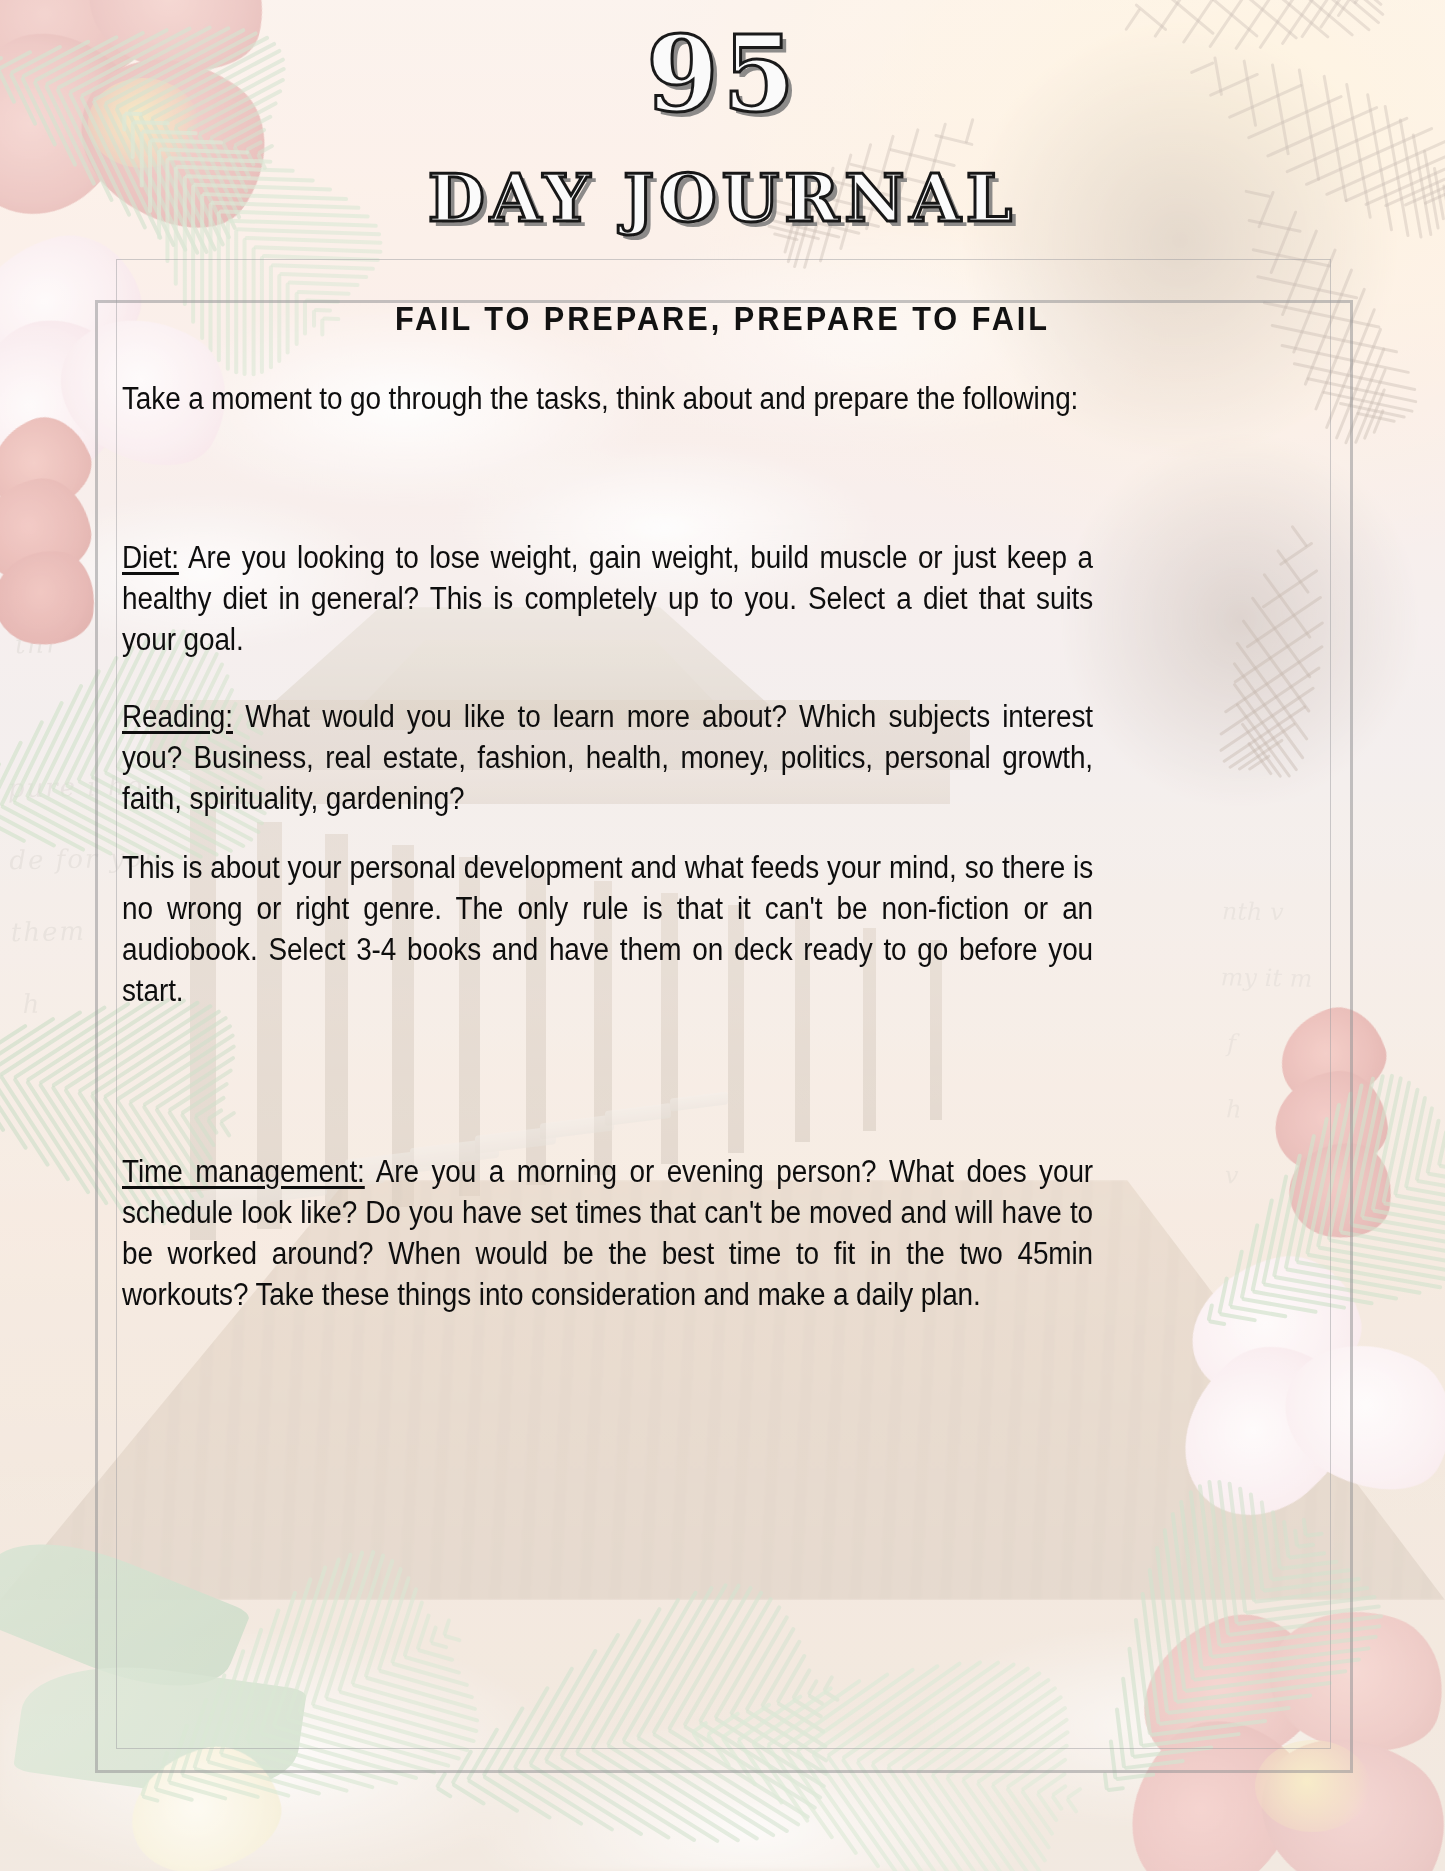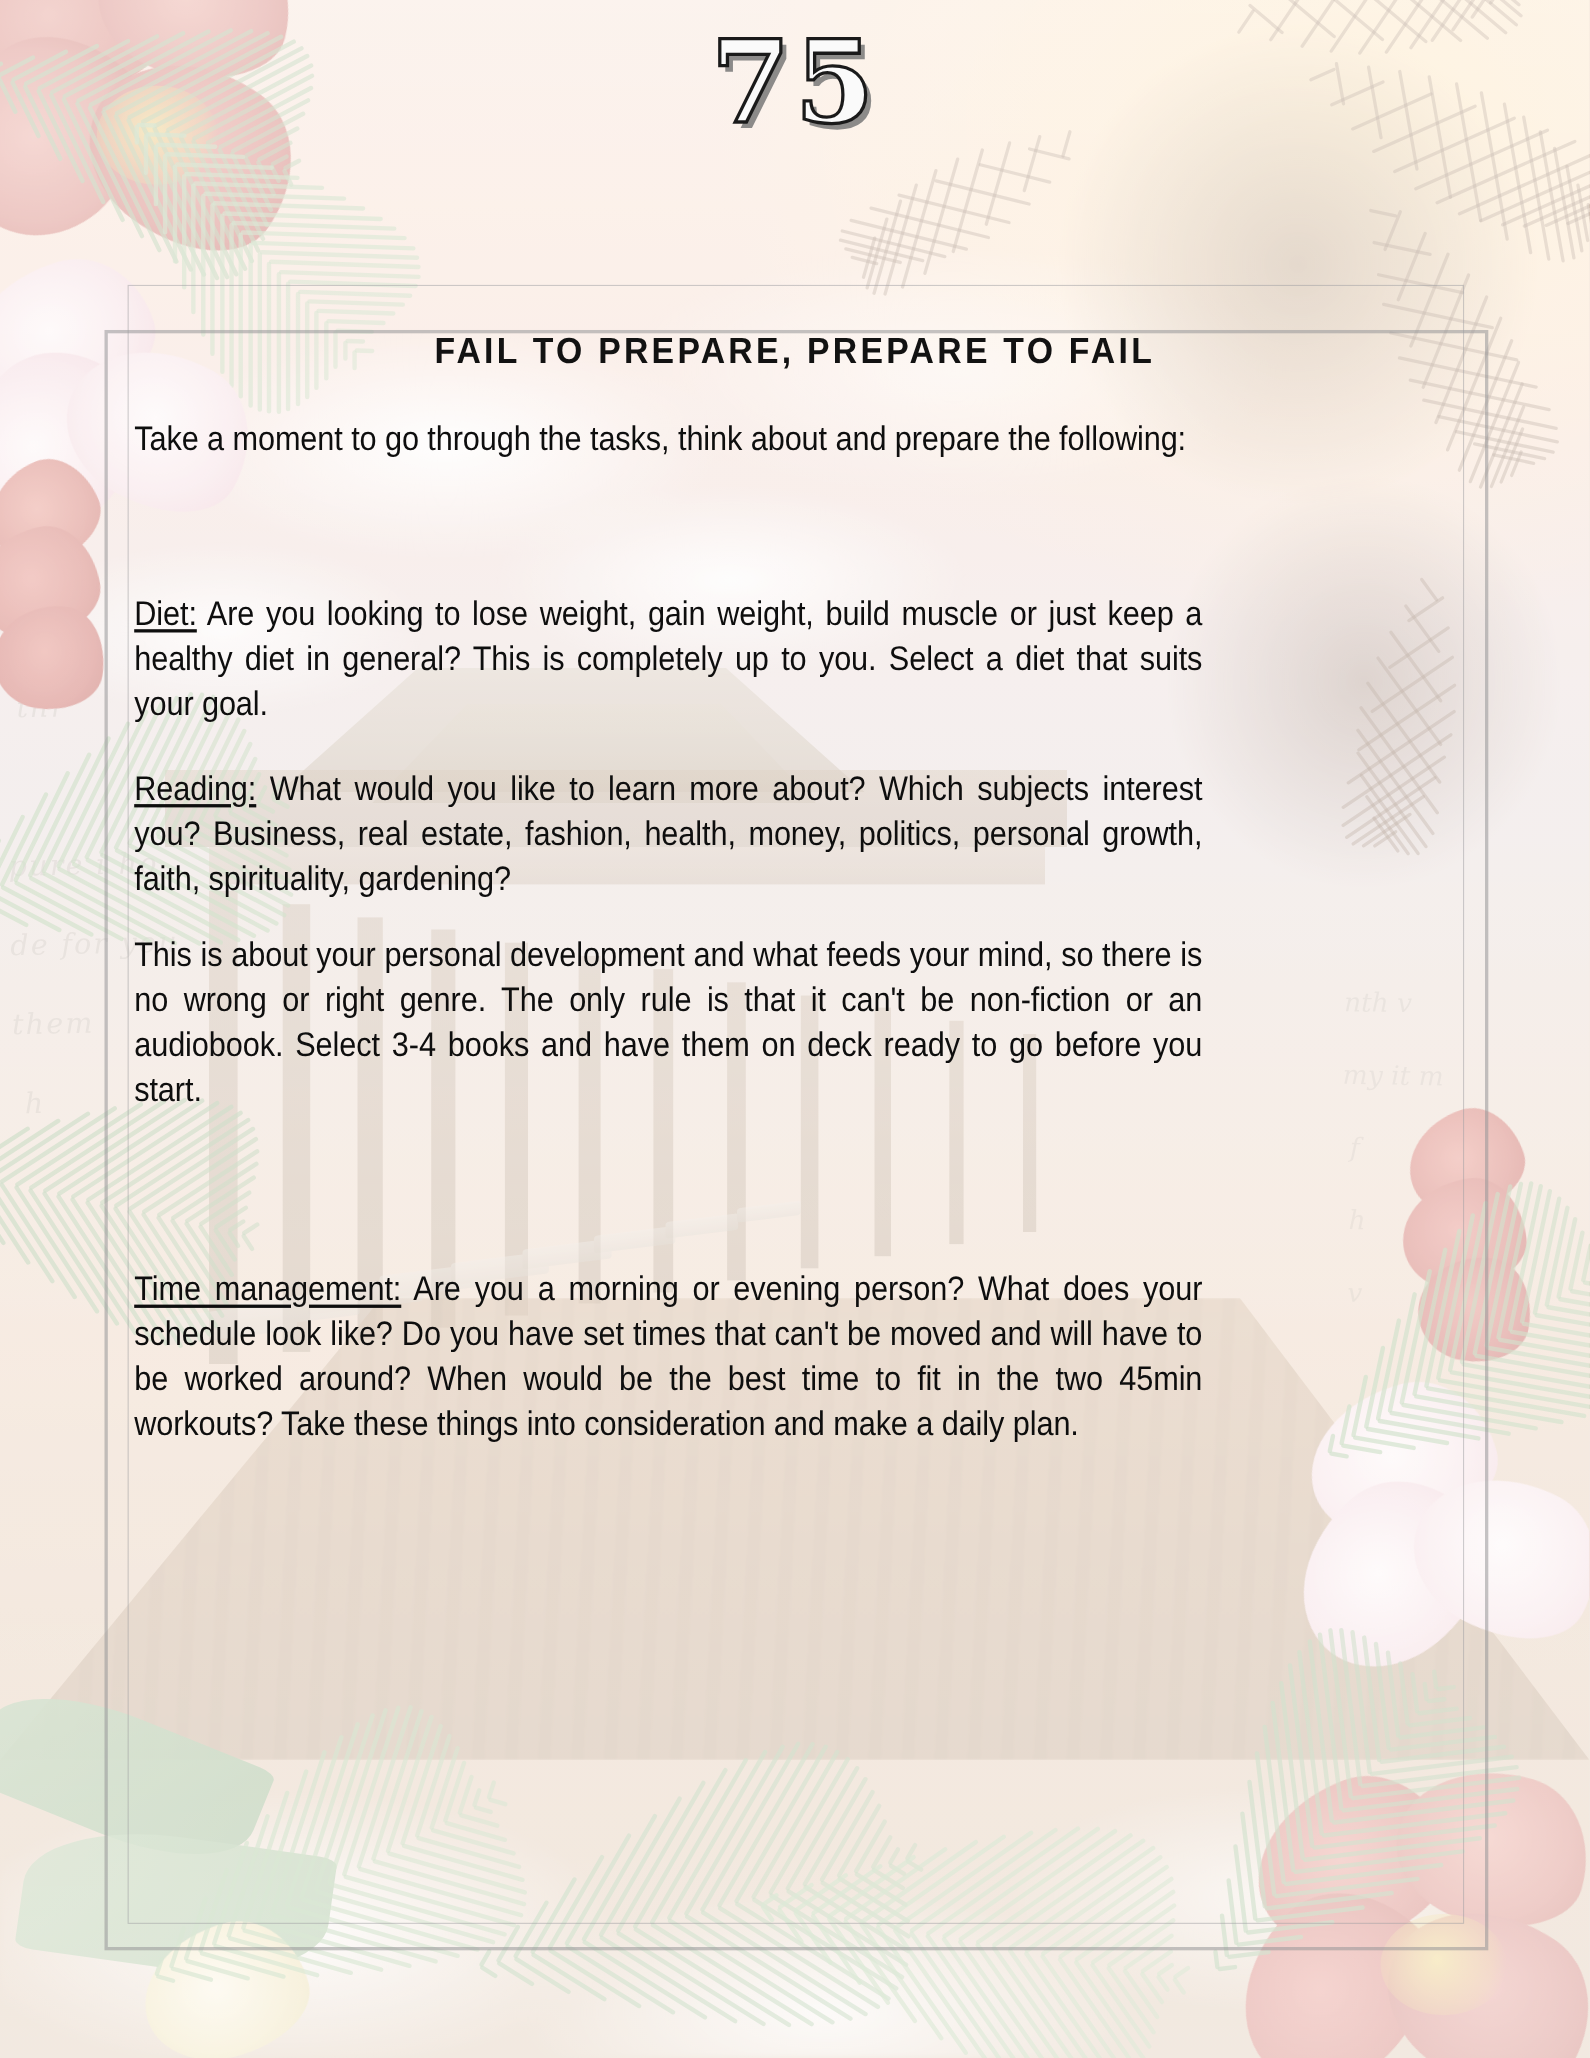--- a/index.html
+++ b/index.html
@@ -912,21 +912,22 @@
 
   <div class="wash"></div>
   <div class="wash2"></div>
 
   <div class="frame-outer"></div>
   <div class="frame-inner"></div>
 
   <div class="content">
 
     <div class="title-block">
-      <div class="title-num">75</div>
+      <div class="title-num">95</div>
+      <div class="title-main">DAY JOURNAL</div>
     </div>
 
     <div class="subtitle">FAIL TO PREPARE, PREPARE TO FAIL</div>
 
     <div class="body">
 
       <p class="para left">Take a moment to go through the tasks, think about and prepare the following:</p>
 
       <div class="sp-a"></div>
 

